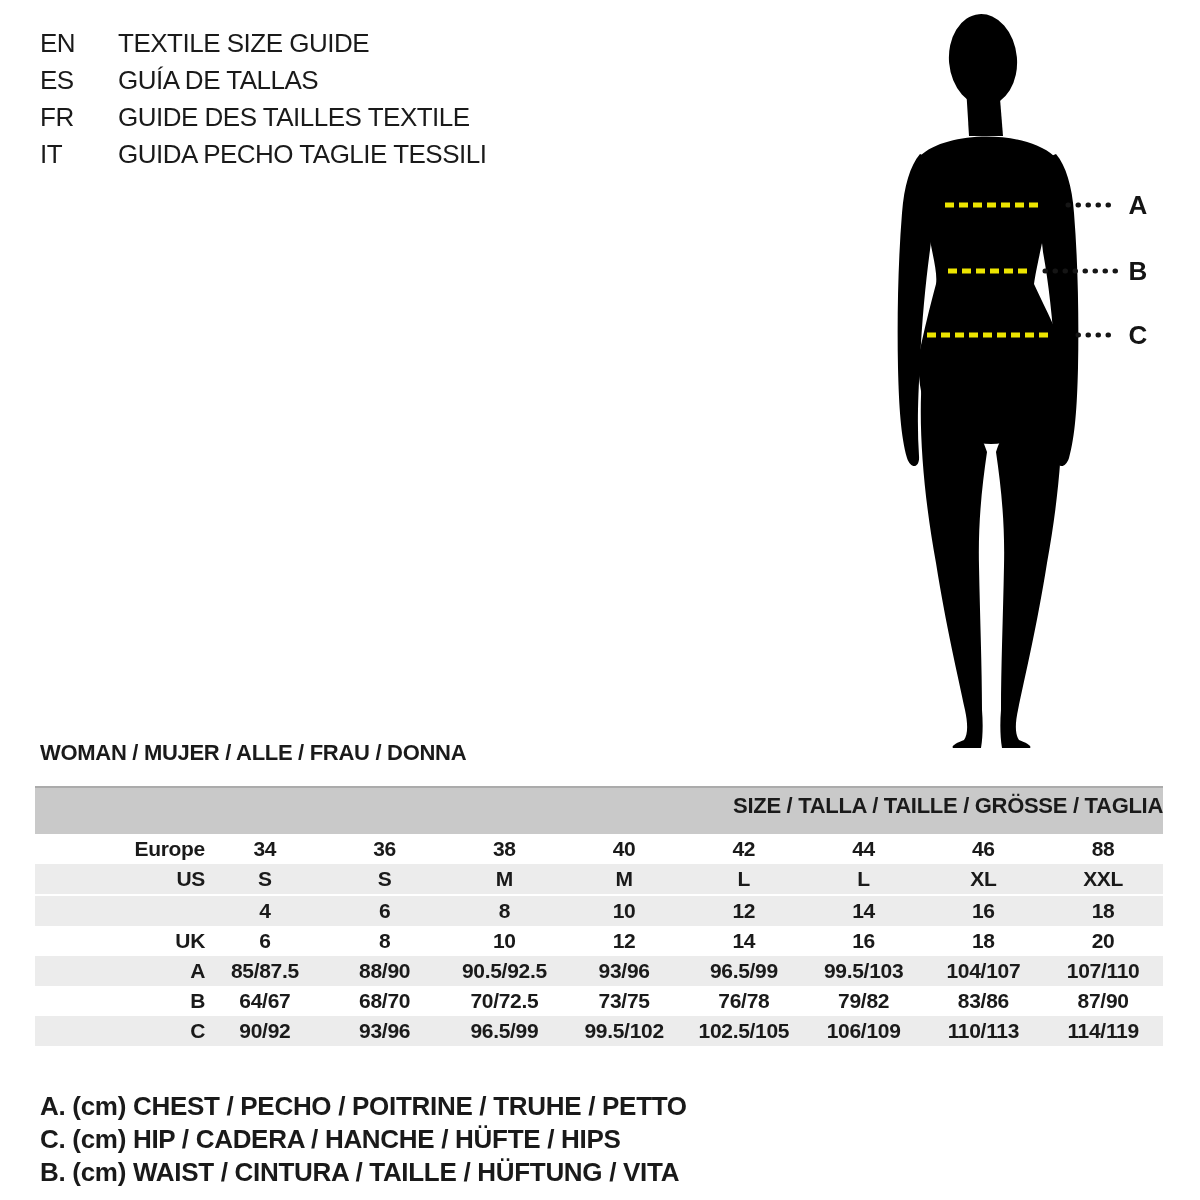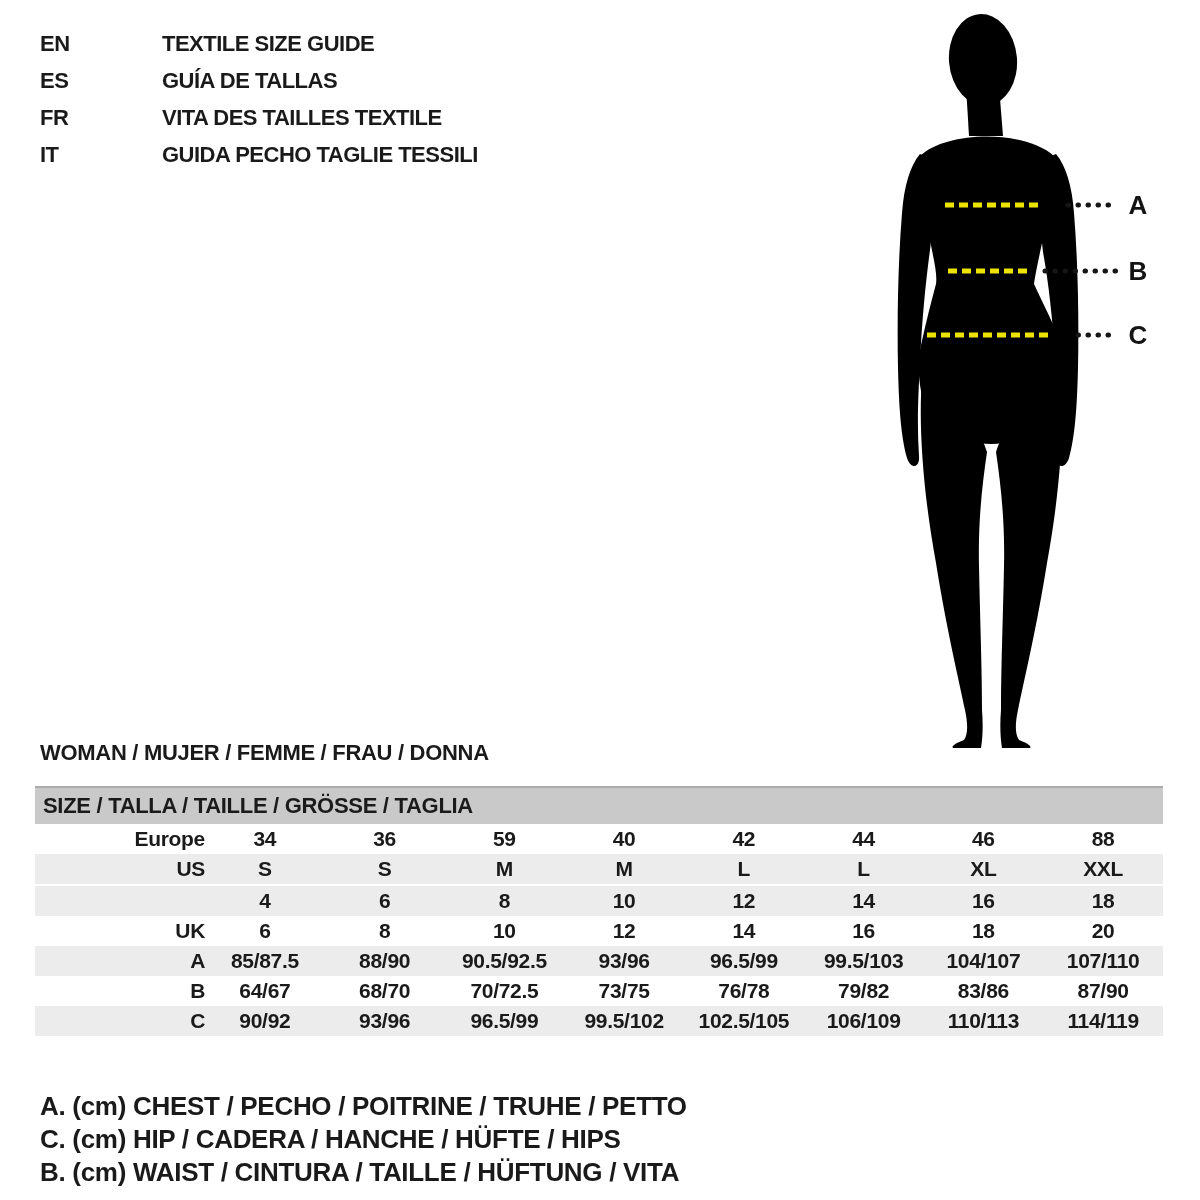--- a/index.html
+++ b/index.html
@@ -3,43 +3,43 @@
 <meta charset="utf-8">
 <style>
   html, body { margin:0; padding:0; background:#ffffff; }
   .canvas {
     position:relative; width:1200px; height:1200px; background:#ffffff;
     font-family:"Liberation Sans", sans-serif; color:#1a1a1a; overflow:hidden;
   }
 
   
   .langs { position:absolute; left:40px; top:30px; }
-  .lang-row { display:flex; font-weight:bold; font-size:22px; line-height:27px;
+  .lang-row { display:flex; font-weight:normal; font-size:26px; line-height:27px;
               margin-bottom:10px; letter-spacing:-0.5px; }
   .lang-code { width:78px; flex:0 0 78px; }
-  .lang-label { white-space:nowrap;margin-left:44px; }
+  .lang-label { white-space:nowrap; }
 
   
   .figure { position:absolute; left:880px; top:8px; }
   .marker-label { font-size:26px; font-weight:bold; fill:#141414;
                   font-family:"Liberation Sans", sans-serif; text-anchor:middle; }
   .dash-line { stroke-width:5; stroke-dasharray:9 5; fill:none; }
   .dot-line  { stroke:#151515; stroke-width:5; stroke-dasharray:0.5 9.5;
                stroke-linecap:round; fill:none; }
 
   
   .section-title { position:absolute; left:40px; top:740px; font-size:22px;
                    font-weight:bold; letter-spacing:-0.3px; white-space:nowrap; }
 
   
   .size-table { position:absolute; left:35px; top:786px; width:1128px;
                 border-collapse:collapse; table-layout:fixed; }
   .size-table thead th {
-    text-align:left; font-size:22px; font-weight:bold; letter-spacing:-0.3px;
-    padding:5px 0 5px 8px; border-top:2px solid #ababab; height:22px;
+    text-align:right; font-size:22px; font-weight:bold; letter-spacing:-0.3px;
+    padding:5px 0 15px 8px; border-top:2px solid #ababab; height:22px;
   }
   .size-table td {
     font-size:21px; font-weight:bold; text-align:center; letter-spacing:-0.3px;
     padding:3px 0; height:24px; white-space:nowrap;
   }
   .size-table td.row-label { text-align:right; padding-left:8px; }
   .size-table tr.sep td { border-top:2px solid #ffffff; }
 
   
   .legend { position:absolute; left:40px; top:1090px; }
@@ -55,21 +55,21 @@
       <div class="lang-row">
         <span class="lang-code">EN</span>
         <span class="lang-label">TEXTILE SIZE GUIDE</span>
       </div>
       <div class="lang-row">
         <span class="lang-code">ES</span>
         <span class="lang-label">GUÍA DE TALLAS</span>
       </div>
       <div class="lang-row">
         <span class="lang-code">FR</span>
-        <span class="lang-label">VITA DES TAILLES TEXTILE</span>
+        <span class="lang-label">GUIDE DES TAILLES TEXTILE</span>
       </div>
       <div class="lang-row">
         <span class="lang-code">IT</span>
         <span class="lang-label">GUIDA PECHO TAGLIE TESSILI</span>
       </div>
     </div>
 
   <svg class="figure" width="280" height="740" viewBox="0 0 280 740">
     <g fill="#000000">
 
@@ -152,21 +152,21 @@
       <text class="marker-label" x="258" y="272">B</text>
     </g>
 
     <g>
       <line class="dash-line" x1="47" y1="327" x2="168" y2="327" stroke="#ece400"></line>
       <line class="dot-line" x1="198" y1="327" x2="238" y2="327"></line>
       <text class="marker-label" x="258" y="336">C</text>
     </g>
   </svg>
 
-  <div class="section-title">WOMAN / MUJER / FEMME / FRAU / DONNA</div>
+  <div class="section-title">WOMAN / MUJER / ALLE / FRAU / DONNA</div>
 
   <table class="size-table">
     <colgroup>
       <col style="width:170px">
       <col>
         <col>
         <col>
         <col>
         <col>
         <col>
@@ -176,21 +176,21 @@
     <thead>
       <tr>
         <th colspan="9" id="size-table-header" style="background: rgb(201, 201, 201);">SIZE / TALLA / TAILLE / GRÖSSE / TAGLIA</th>
       </tr>
     </thead>
     <tbody id="size-table-body">
         <tr>
           <td class="row-label">Europe</td>
           <td>34</td>
           <td>36</td>
-          <td>59</td>
+          <td>38</td>
           <td>40</td>
           <td>42</td>
           <td>44</td>
           <td>46</td>
           <td>88</td>
         </tr>
         <tr style="background: rgb(236, 236, 236); border-radius: 10px;">
           <td class="row-label">US</td>
           <td>S</td>
           <td>S</td>

